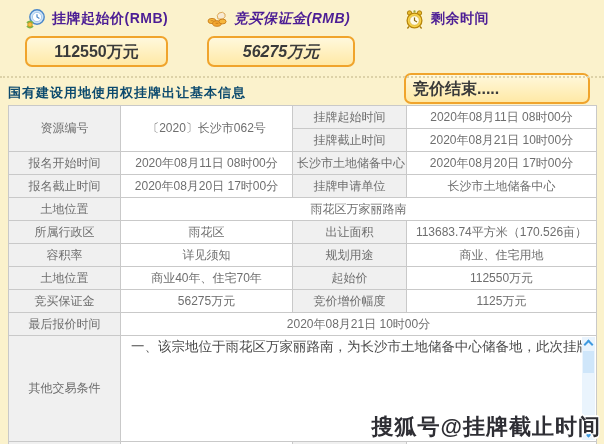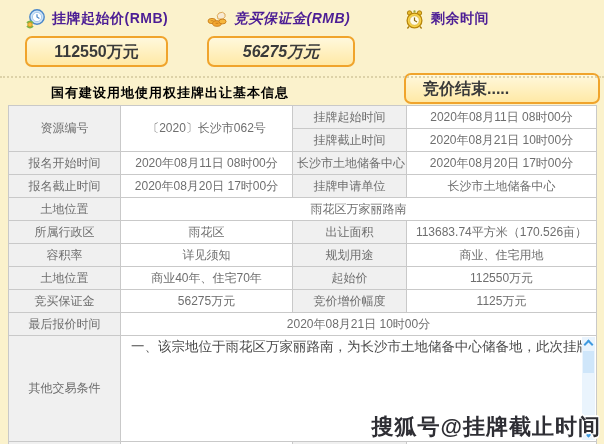--- a/index.html
+++ b/index.html
@@ -12,32 +12,32 @@
   .hdr-item{position:absolute;top:6px;}
   .hdr-item .row1{display:flex;align-items:center;height:26px;}
   .hdr-item .icon{width:21px;height:21px;margin-right:6px;flex:0 0 auto;}
   .hdr-label{color:#4c1d95;font-weight:bold;font-size:14px;letter-spacing:0.5px;}
   .value-box{
     margin-top:4px;height:27px;line-height:27px;
     border:2px solid #f0a42c;border-radius:7px;
     background:linear-gradient(#fff8dc,#ffe9a6);
     font-size:16px;font-weight:bold;color:#3a3a3a;text-align:center;
   }
-  .value-box.left{text-align:left;padding-left:17px;margin-top:41px;}
+  .value-box.left{text-align:left;padding-left:7px;margin-top:41px;}
   #hdr1{left:25px;} #hdr1 .value-box{width:139px;}
   #hdr2{left:207px;font-style:italic;} #hdr2 .value-box{width:144px;}
   #hdr3{left:404px;} #hdr3 .value-box{width:175px;}
   .dotted-divider{
     position:absolute;left:0;top:76px;width:604px;height:0;
     border-top:2px dotted #ddd2a8;
   }
   
   .section-title{
     position:absolute;left:8px;top:84px;
-    font-size:13px;font-weight:bold;color:#000000;letter-spacing:1px;margin-left:43px;
+    font-size:13px;font-weight:bold;color:#0c4a6e;letter-spacing:1px;
   }
   
   table.info{
     position:absolute;left:8px;top:105px;width:588px;
     border-collapse:collapse;table-layout:fixed;
   }
   table.info td{
     border:1px solid #c9c9c9;height:20px;padding:1px 4px;
     font-size:12px;color:#6e6e6e;text-align:center;
     overflow:hidden;white-space:nowrap;

